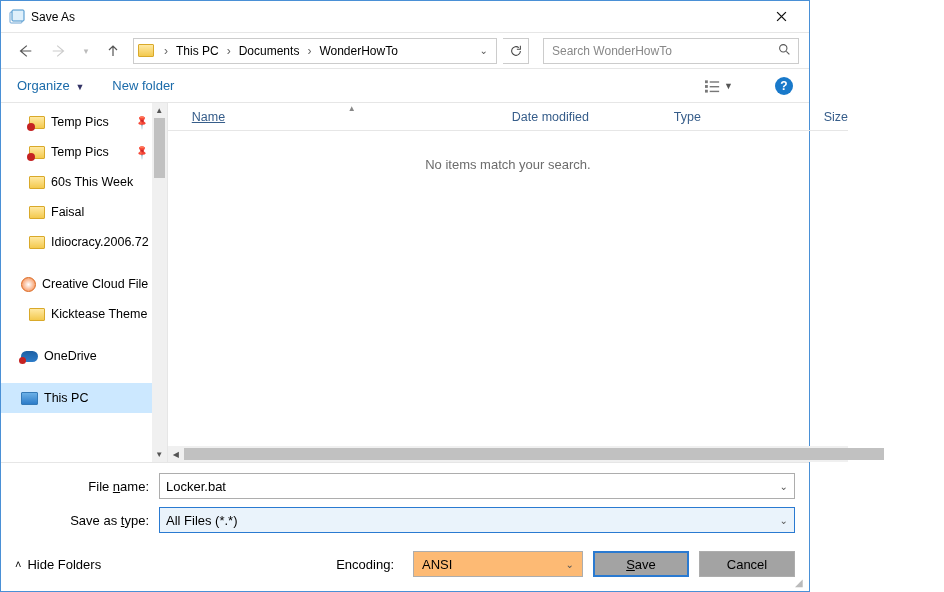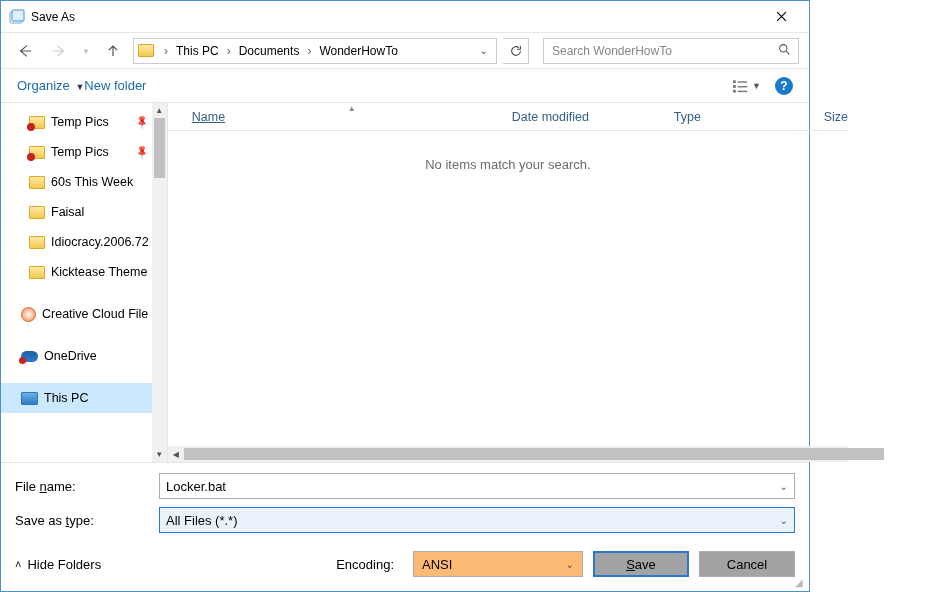--- a/index.html
+++ b/index.html
@@ -99,20 +99,21 @@
     background: transparent;
   }
   .searchbox input::placeholder { color:#888; }
   .search-icon-r { width:16px; text-align:center; color:#555;}
 
   .toolbar {
     height: 34px;
     display: flex;
     align-items: center;
     padding: 0 16px;
+    gap: 28px;
     border-bottom: 1px solid #e6e6e6;
   }
   .toolbar .link { color:#1b6baa; font-size:13px; }
   .toolbar .link .small-chev { font-size:9px; color:#336; margin-left:2px;}
   .toolbar-spacer{flex:1;}
   .view-icon { width:28px; color:#555; display:flex; align-items:center; gap:4px;}
   .help-icon {
     width:18px; height:18px; border-radius:50%;
     background:#1979ca; color:#fff;
     display:flex; align-items:center; justify-content:center;
@@ -221,21 +222,21 @@
   }
 
   .form-area {
     padding: 10px 14px 0 14px;
   }
   .form-row {
     display:flex; align-items:center;
     margin-bottom: 8px;
   }
   .form-label {
-    width: 144px; padding-right: 10px;
+    width: 144px; text-align:right; padding-right: 10px;
     font-size:13px; color:#000;
   }
   .form-label .ul { text-decoration: underline; }
   .combo {
     flex:1; height:26px;
     border:1px solid #adadad;
     background:#fff;
     display:flex; align-items:center;
     padding: 0 6px;
     font-size:13px;
@@ -386,27 +387,27 @@
             <span>60s This Week</span>
           </div>
           <div class="nav-item">
             <span class="folder-icon-y"></span>
             <span>Faisal</span>
           </div>
           <div class="nav-item">
             <span class="folder-icon-y"></span>
             <span>Idiocracy.2006.72</span>
           </div>
-          <div class="nav-item">
-            <span class="folder-icon-y"></span>
-            <span>Kicktease Theme</span>
-          </div>
           <div class="nav-item spaced drive">
             <span class="cc-icon"></span>
             <span>Creative Cloud File</span>
+          </div>
+          <div class="nav-item">
+            <span class="folder-icon-y"></span>
+            <span>Kicktease Theme</span>
           </div>
           <div class="nav-item spaced drive">
             <span class="od-icon"></span>
             <span>OneDrive</span>
           </div>
           <div class="nav-item sel spaced drive">
             <span class="pc-icon"></span>
             <span>This PC</span>
           </div>
         </div>

